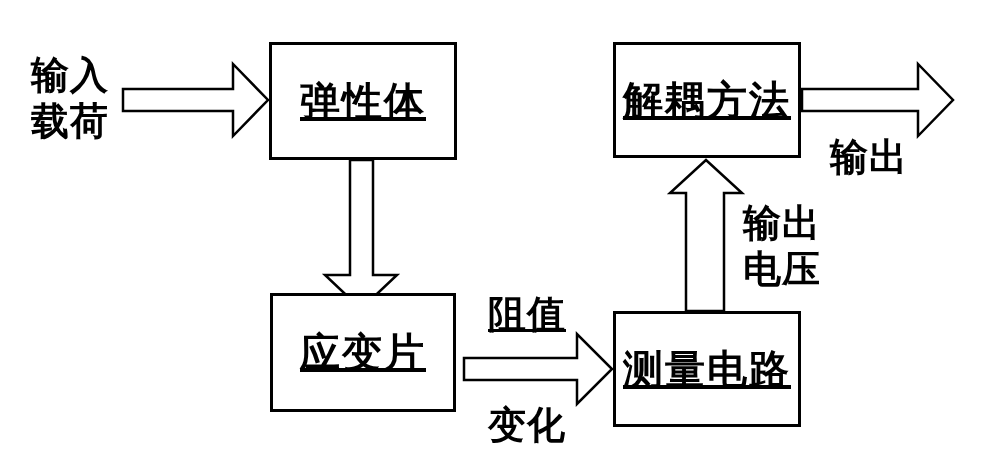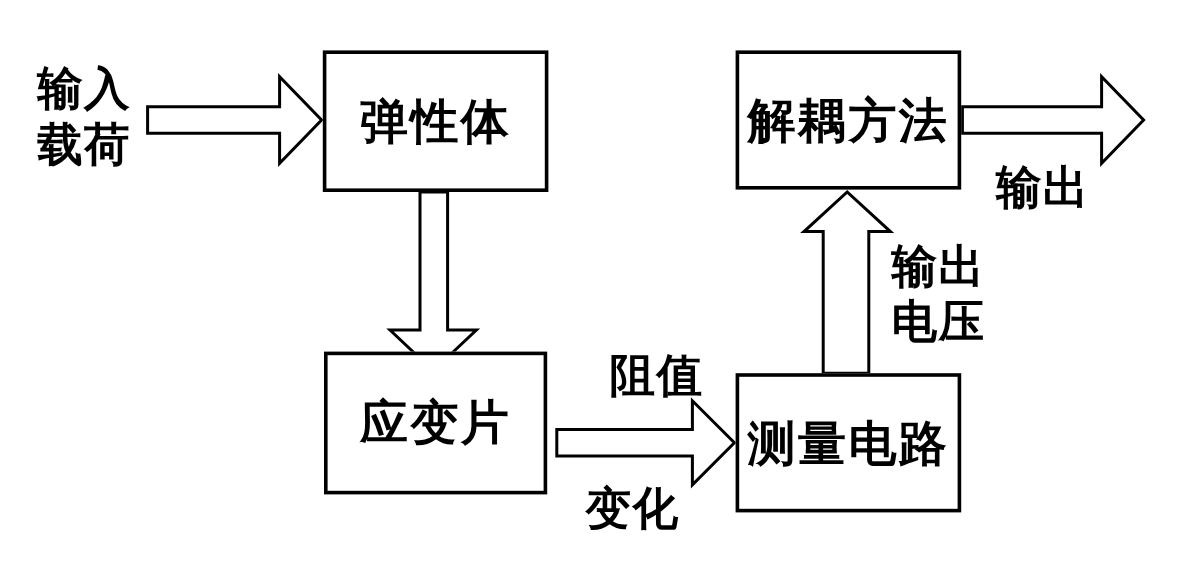--- a/index.html
+++ b/index.html
@@ -34,38 +34,39 @@
     box-sizing: border-box;
     border: 3px solid #000000;
     background: #ffffff;
     display: flex;
     align-items: center;
     justify-content: center;
     font-size: 40px;
     font-weight: bold;
     letter-spacing: 2px;
     white-space: nowrap;
+    text-decoration: underline;
   }
   .flow-label {
     position: absolute;
     font-size: 38px;
     font-weight: bold;
     text-align: center;
     line-height: 46px;
     white-space: pre-line;
     letter-spacing: 1px;
   }
   #node-elastic-body        { left: 269px; top: 42px;  width: 188px; height: 118px; }
   #node-decoupling-method   { left: 613px; top: 42px;  width: 188px; height: 116px; }
   #node-strain-gauge        { left: 270px; top: 293px; width: 186px; height: 119px; }
   #node-measurement-circuit { left: 613px; top: 311px; width: 188px; height: 116px; }
 
   #label-input-load     { left: 20px;  top: 52px;  width: 100px; }
   #label-strain         { left: 245px; top: 211px; width: 100px; }
-  #label-resistance     { left: 497px; top: 291px; width: 100px; }
+  #label-resistance     { left: 477px; top: 291px; width: 100px; text-decoration: underline; }
   #label-change         { left: 477px; top: 402px; width: 100px; text-align: center; }
   #label-output-voltage { left: 732px; top: 200px; width: 100px; }
   #label-force-torque   { left: 795px; top: 21px;  width: 150px; }
   #label-output         { left: 819px; top: 134px; width: 100px; }
 </style>
 </head>
 <body>
 
 <div class="canvas">
 

